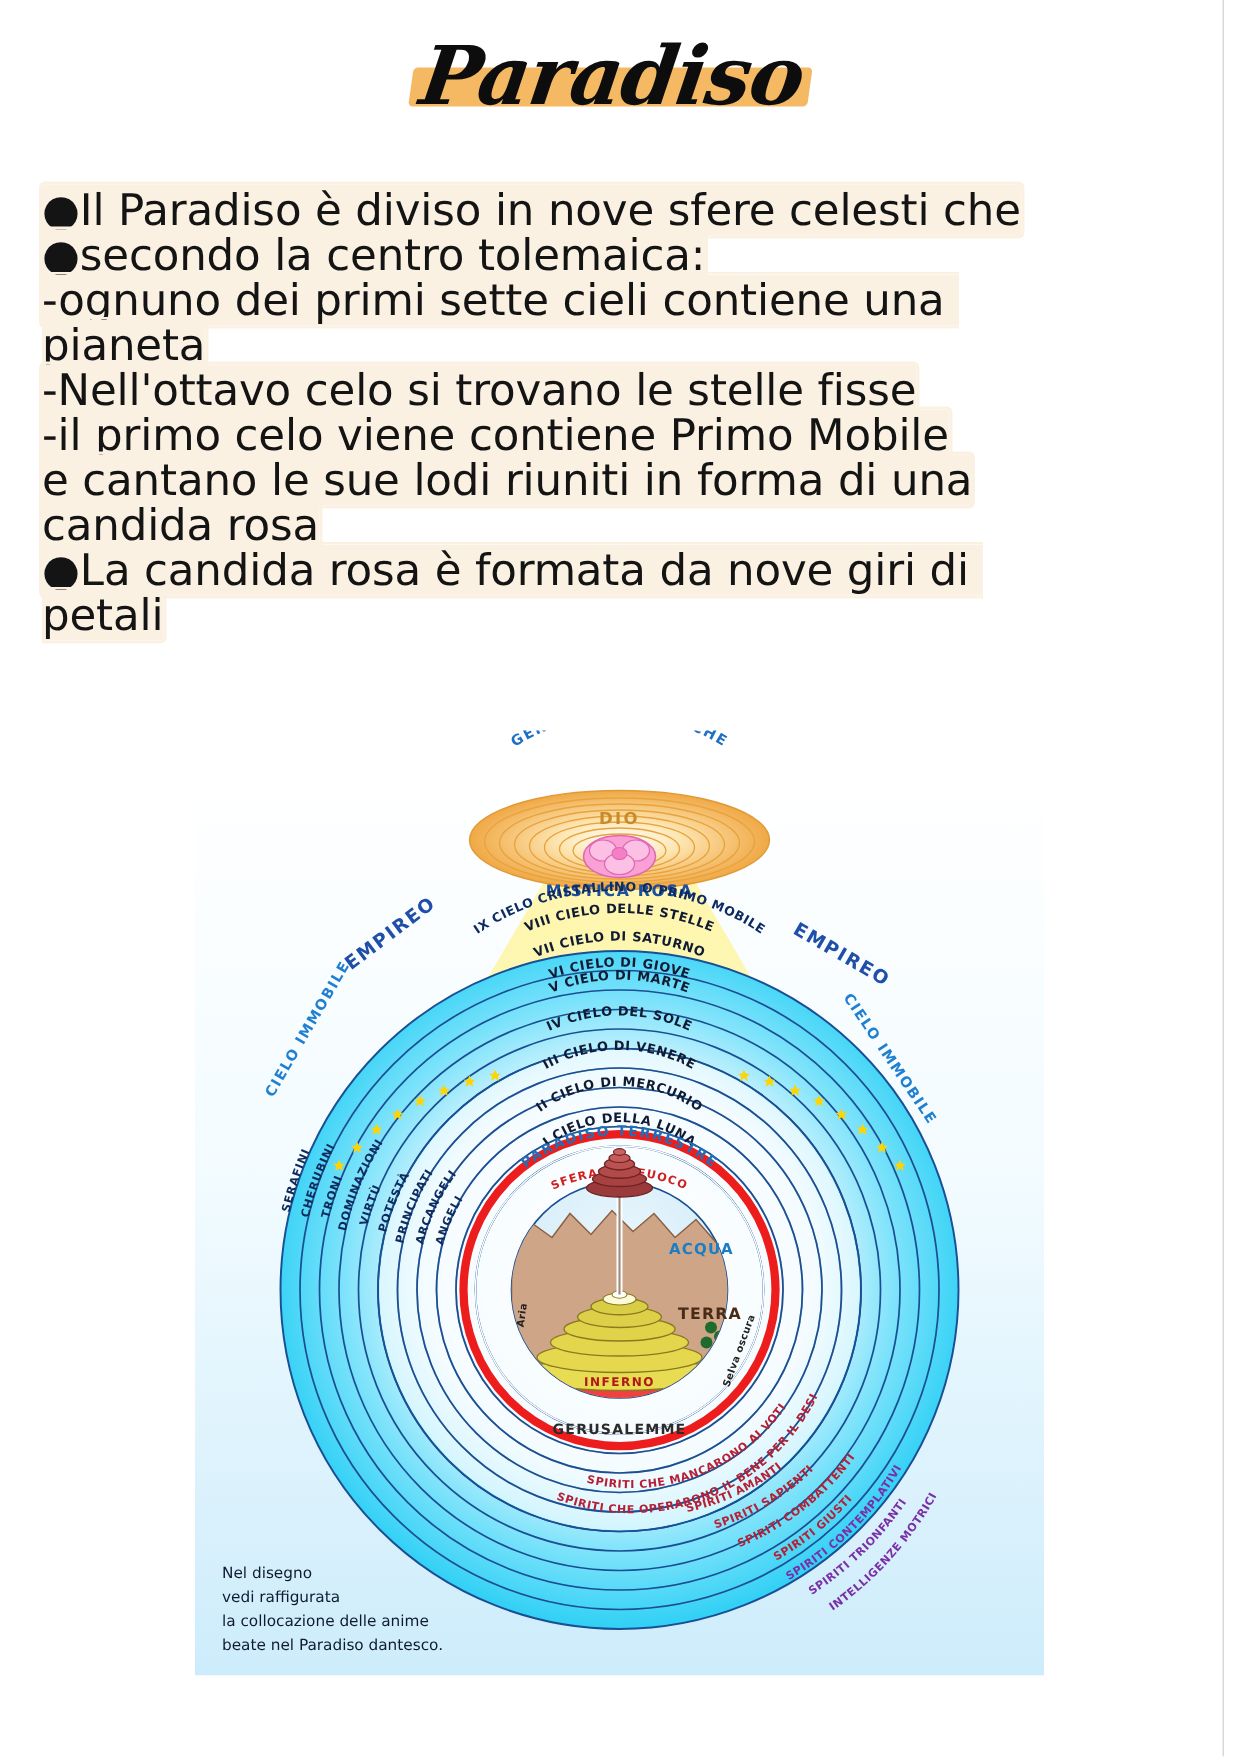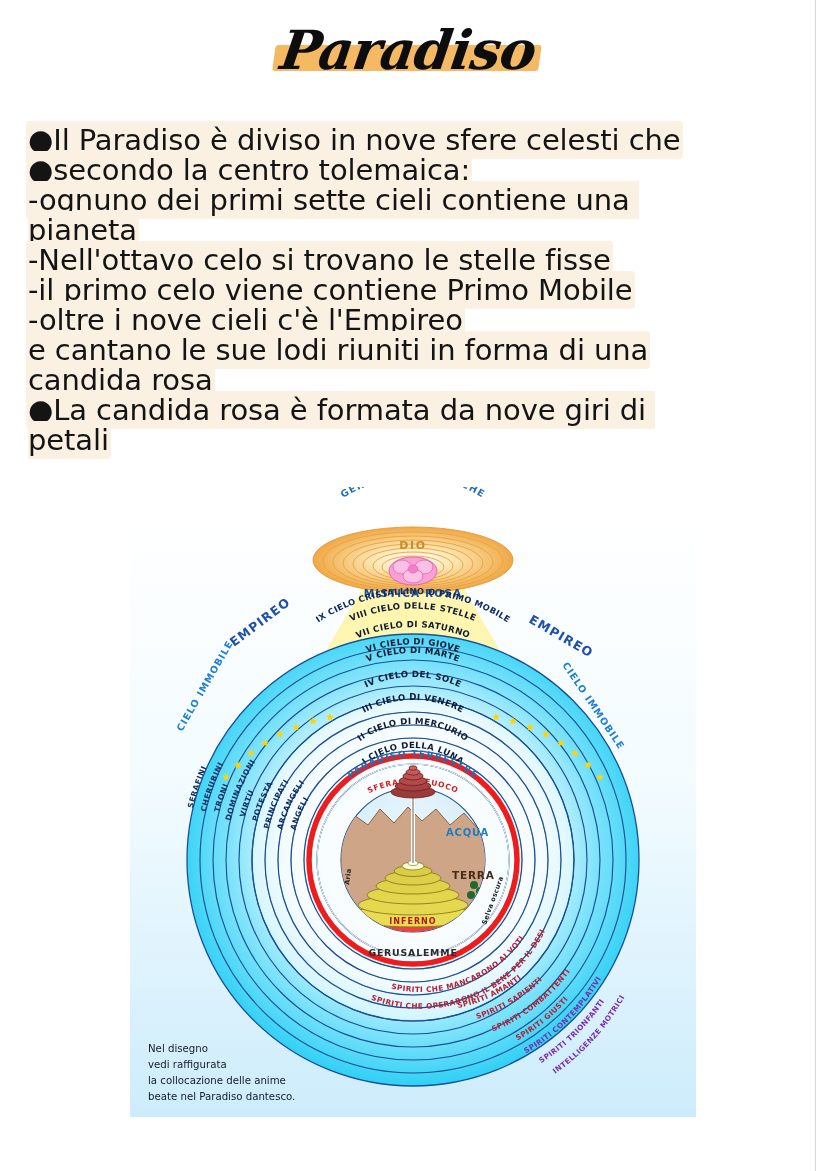--- a/index.html
+++ b/index.html
@@ -117,21 +117,20 @@
   <div class="title-wrap">
     <span class="title-text">Paradiso</span>
   </div>
 
   <div class="notes">
     <div class="note-line"><span class="hl">●Il Paradiso è diviso in nove sfere celesti che</span></div>
     <div class="note-line"><span class="hl">●secondo la centro tolemaica:</span></div>
     <div class="note-line"><span class="hl">-ognuno dei primi sette cieli contiene una pianeta</span></div>
     <div class="note-line"><span class="hl">-Nell'ottavo celo si trovano le stelle fisse</span></div>
     <div class="note-line"><span class="hl">-il primo celo viene contiene Primo Mobile</span></div>
-    <div class="note-line"><span class="hl">-oltre i nove cieli c'è l'Empireo</span></div>
     <div class="note-line"><span class="hl">e cantano le sue lodi riuniti in forma di una</span></div>
     <div class="note-line"><span class="hl">candida rosa</span></div>
     <div class="note-line"><span class="hl">●La candida rosa è formata da nove giri di petali</span></div>
   </div>
 
   <div id="diagram">
   <svg viewBox="0 0 566 630" xmlns="http://www.w3.org/2000/svg">
     <defs>
       <radialGradient id="skyGrad" cx="50%" cy="48%" r="52%">
         <stop offset="0%" stop-color="#ffffff"></stop>

